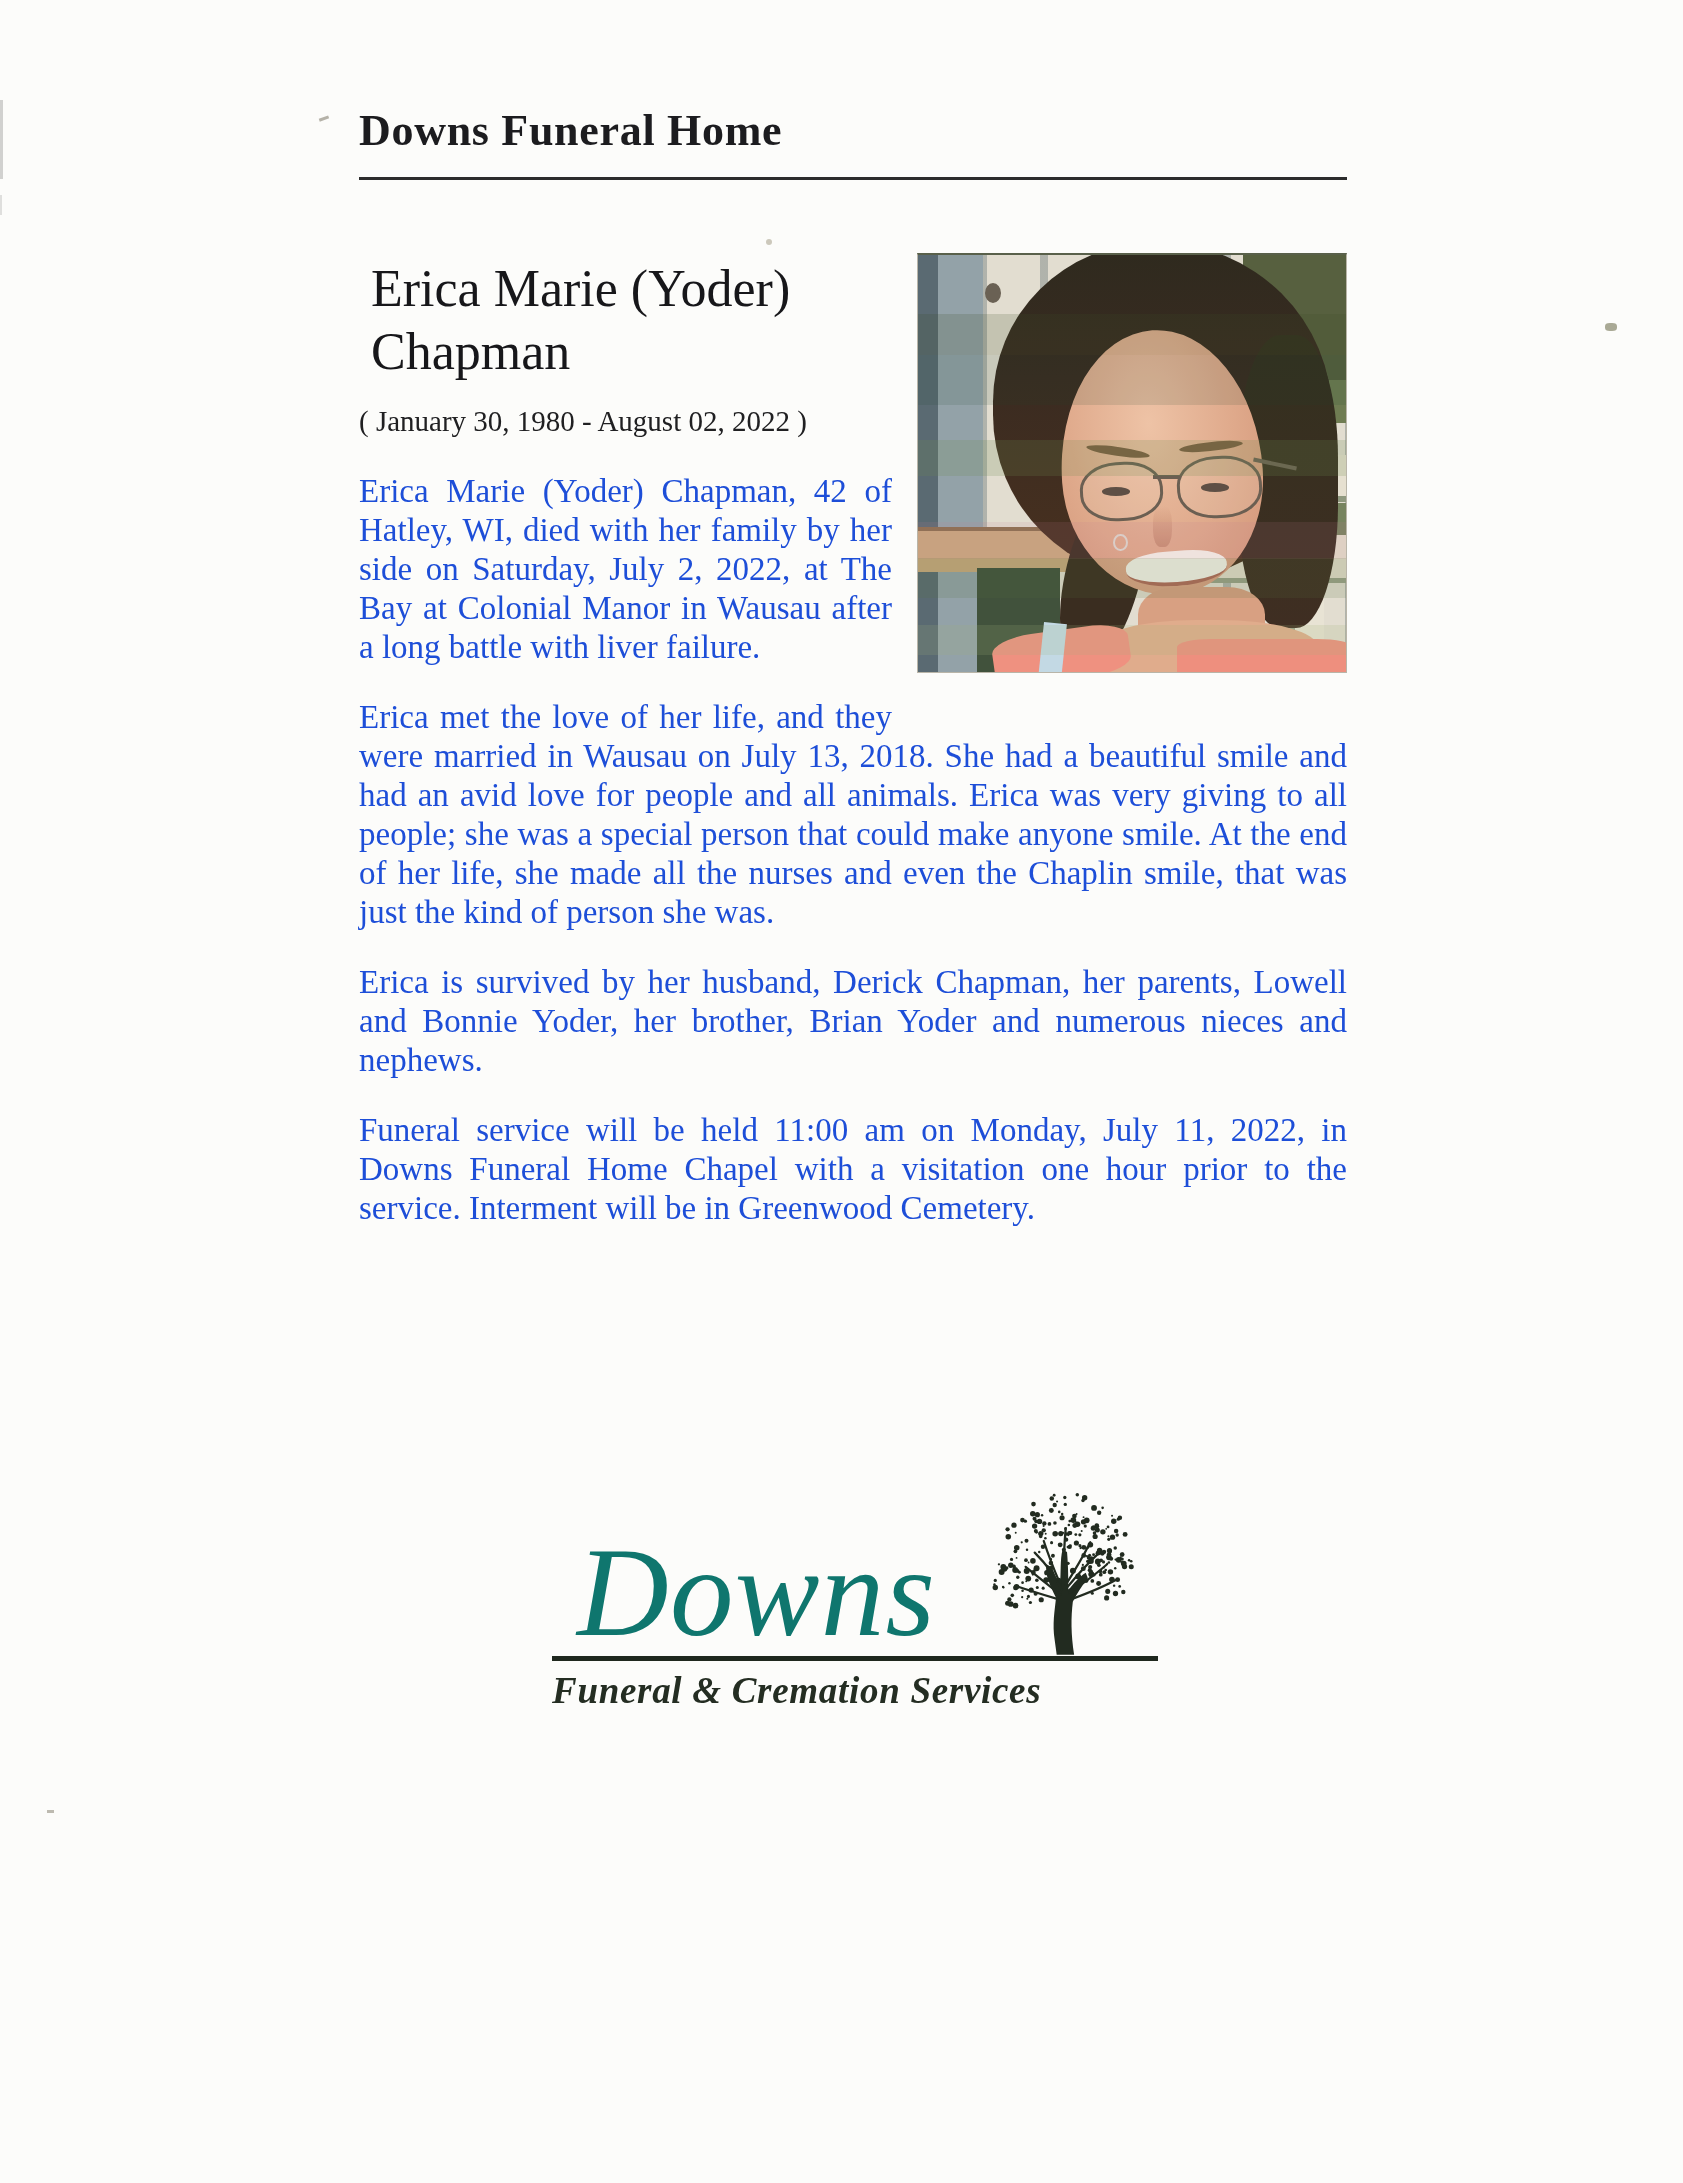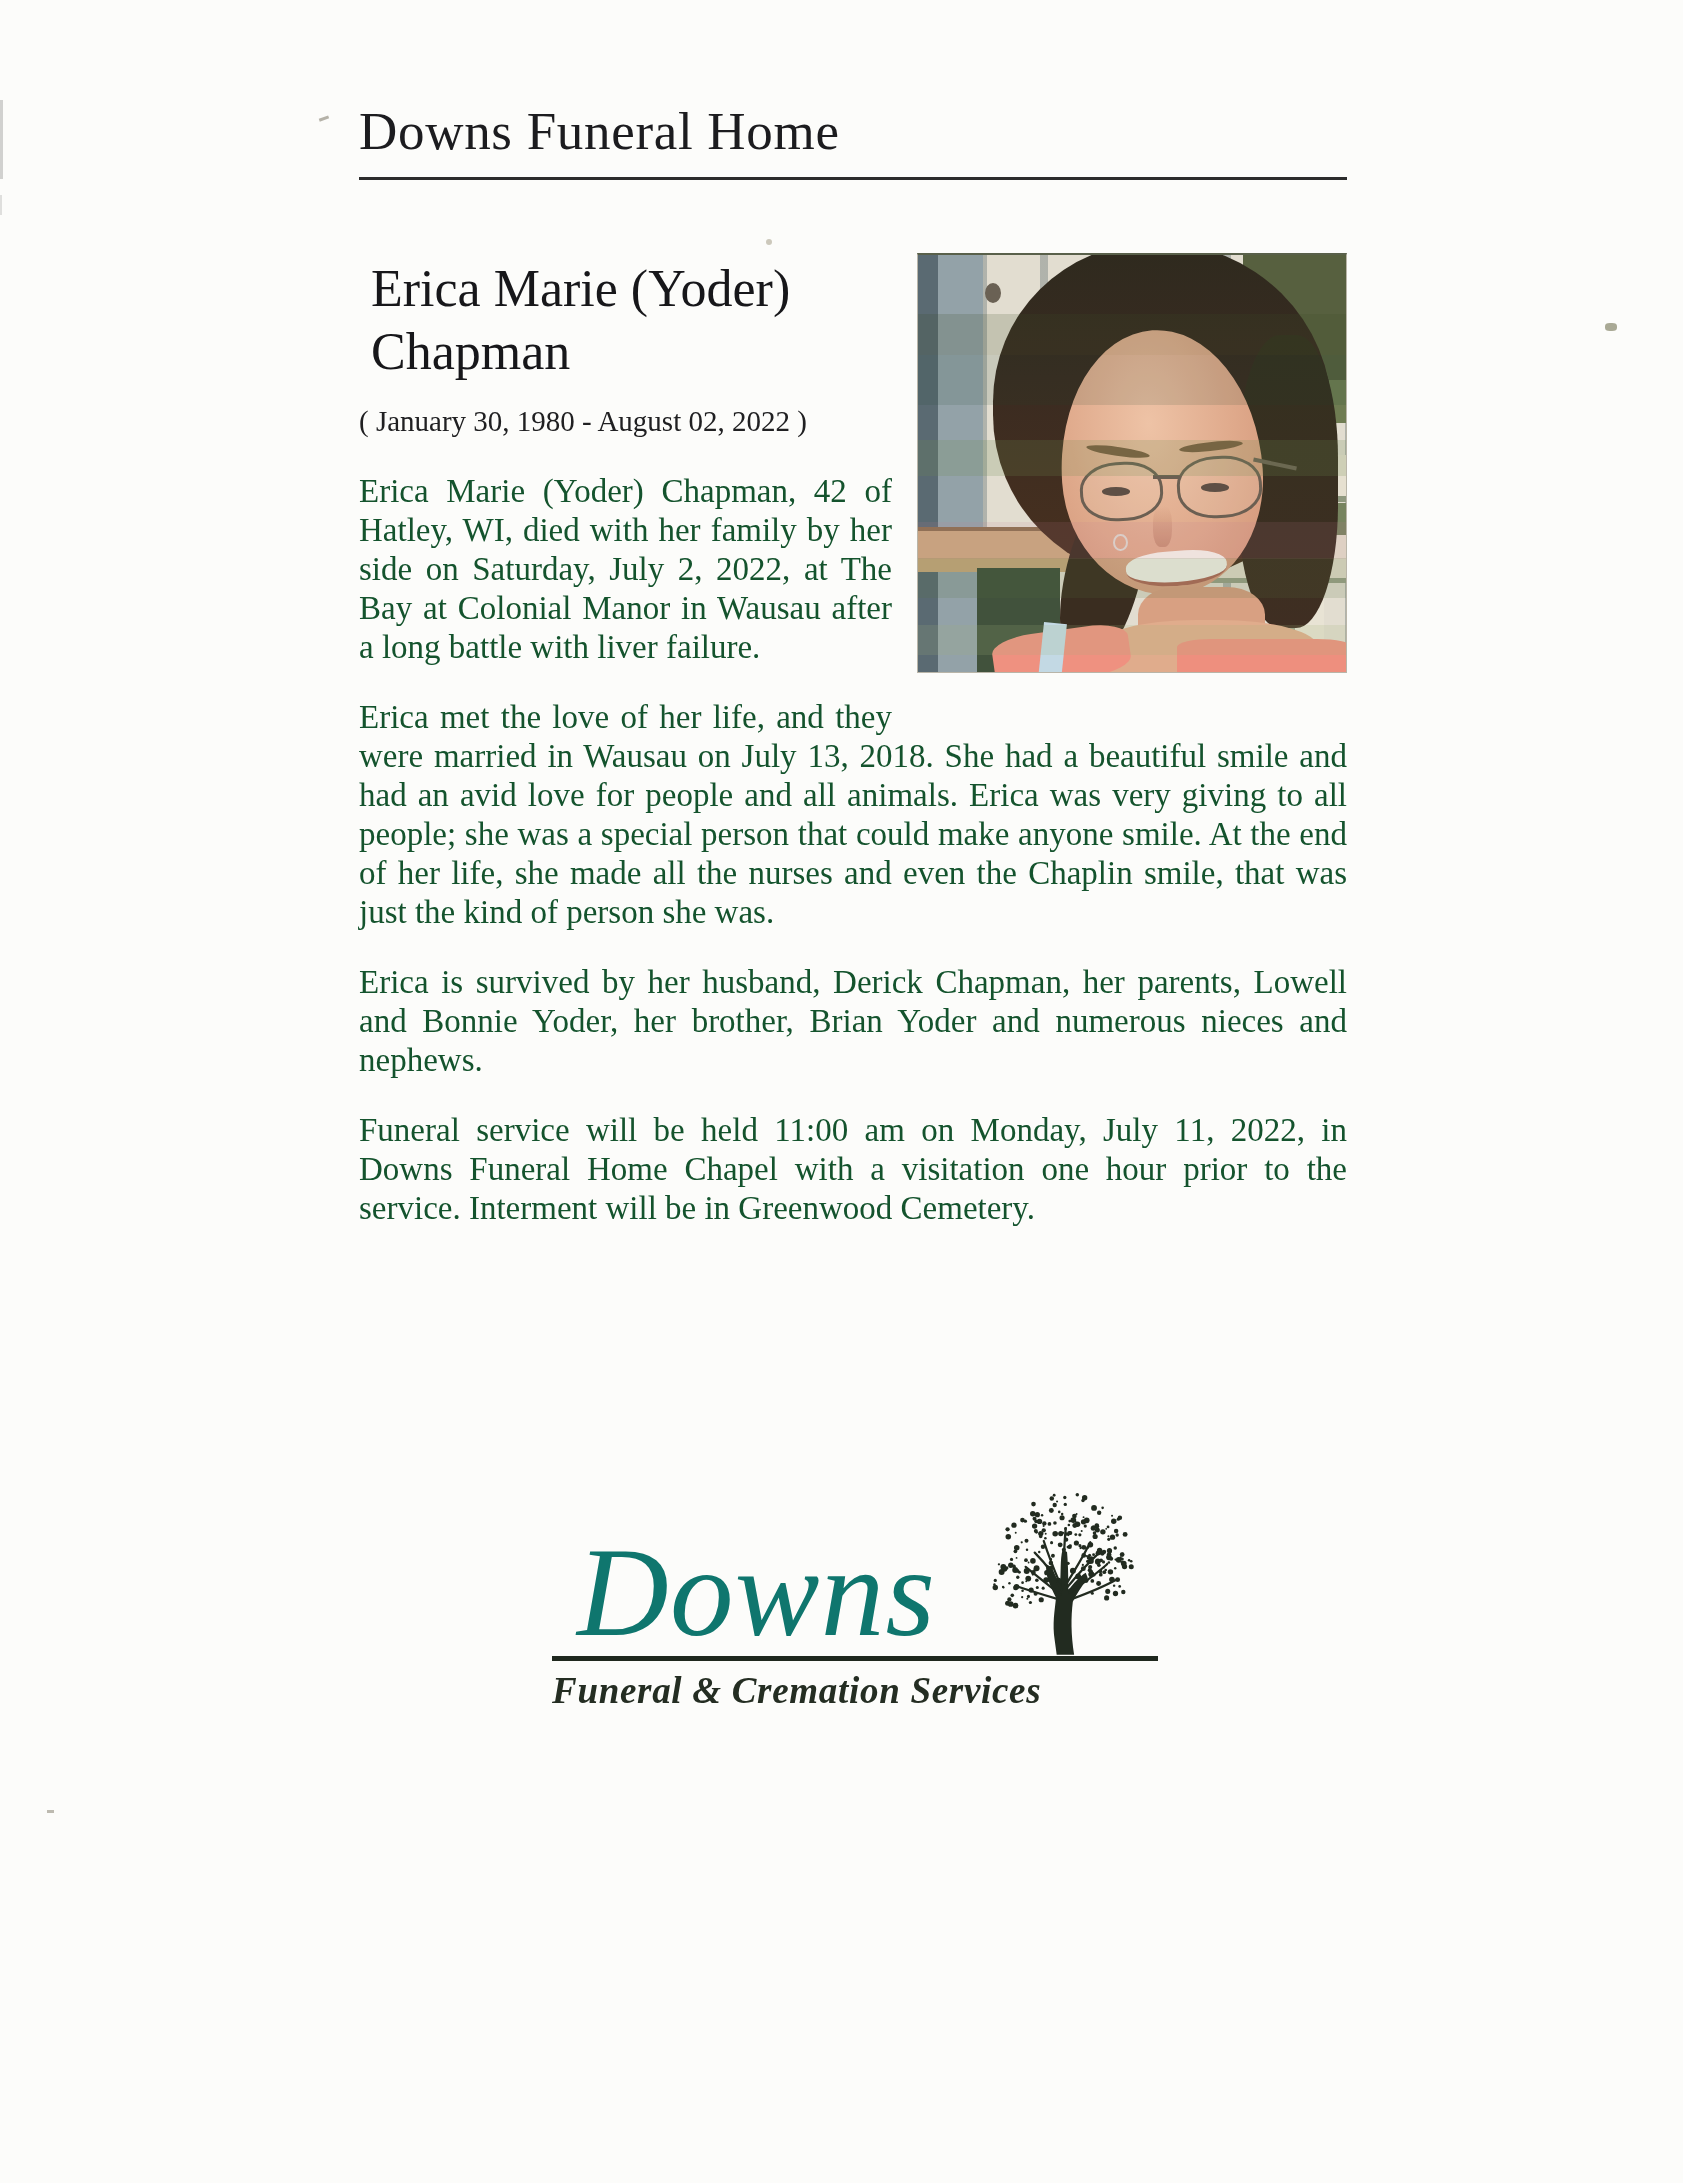--- a/index.html
+++ b/index.html
@@ -7,41 +7,41 @@
     position:relative;
     width:1683px;height:2183px;
     background:#fcfcfa;
     overflow:hidden;
     font-family:"Liberation Serif", serif;
     color:#1b1b1d;
   }
   
   .brand{
     position:absolute;left:359px;top:101px;width:988px;
-    font-size:53px;font-weight:400;letter-spacing:0.7px;line-height:60px;
+    font-size:44px;font-weight:700;letter-spacing:0.7px;line-height:60px;
     color:#1c1c1f;
   }
   .brand-rule{
     position:absolute;left:359px;top:177px;width:988px;height:3.3px;
     background:#2c2c2c;
   }
   
   .content{
     position:absolute;left:359px;top:245px;width:988px;
   }
   .obit-name{
     margin:12px;font-size:52px;font-weight:400;line-height:63px;color:#17171a;
   }
   .obit-dates{
     margin:18.7px 0 0 0;font-size:29px;line-height:39px;color:#202022;
   }
   .body-par{
     margin:31px 0 0 0;
     font-size:33px;line-height:39px;
-    text-align:justify;color:#14532d;
+    text-align:justify;color:#1d4ed8;
   }
   
   .photo{
     float:right;
     width:430px;height:420px;
     margin:8px 0 38px 25px;
     position:relative;overflow:hidden;
     background:#e2ddd0;
     border:0.7px solid #b9b5a8;border-top:2px solid #59604a;
     box-sizing:border-box;

